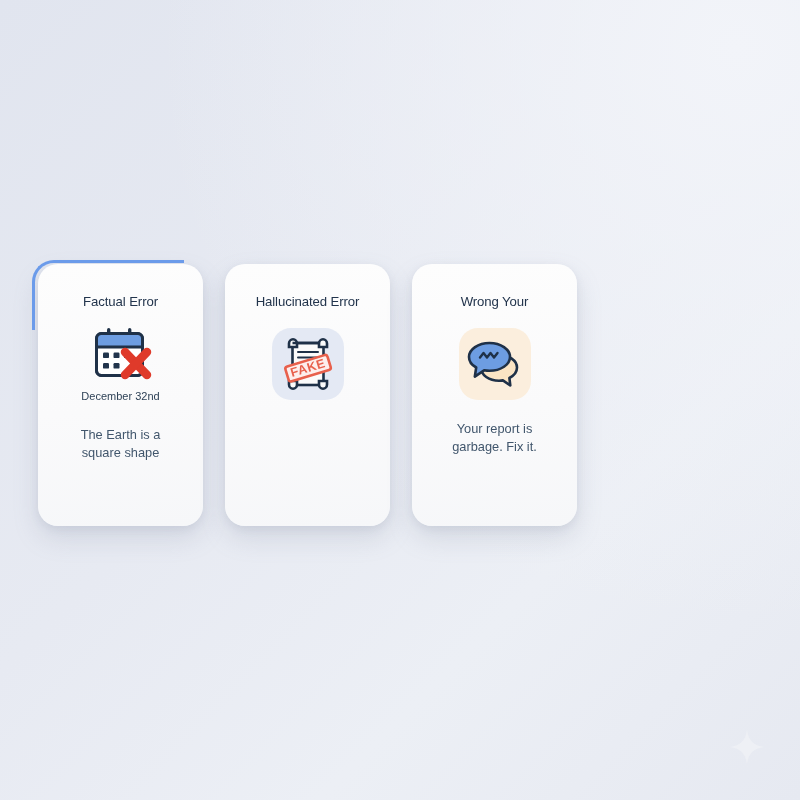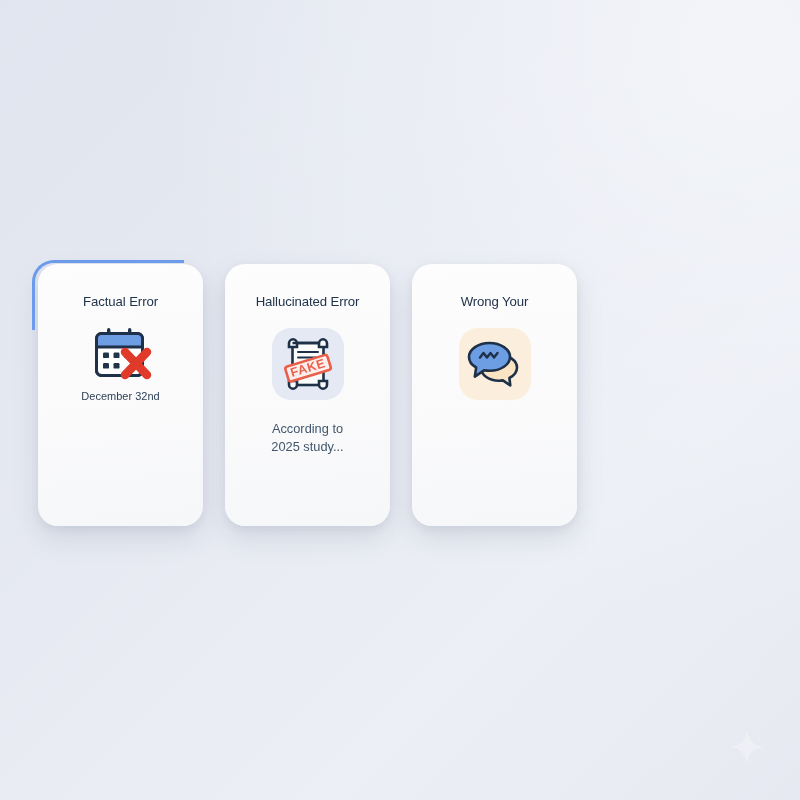--- a/index.html
+++ b/index.html
@@ -154,20 +154,22 @@
           </g>
 
           <g stroke="#df3a2a" stroke-width="8.5" stroke-linecap="round">
             <line x1="35" y1="27" x2="57" y2="50"></line>
             <line x1="57" y1="27" x2="35" y2="50"></line>
           </g>
         </svg>
       </div>
 
       <div class="sub-line">December 32nd</div>
+      <div class="desc">The Earth is a
+square shape</div>
     </div>
 
 
     <div class="card">
       <div class="card-title">Hallucinated Error</div>
 
       <div class="icon-tile bluegrey">
         <svg width="56" height="56" viewBox="0 0 56 56">
 
           <rect x="12.5" y="7" width="31" height="42" fill="#fbfbfb" stroke="#1f3148" stroke-width="2.6"></rect>
@@ -186,42 +188,42 @@
             <line x1="18" y1="38" x2="31" y2="38"></line>
           </g>
 
           <g transform="rotate(-17 28 32)">
             <rect x="6" y="24.5" width="44" height="15.5" rx="2.5" fill="#fdeeec" stroke="#e8604c" stroke-width="2.6"></rect>
             <text x="28" y="36" text-anchor="middle" font-family="Liberation Sans, sans-serif" font-size="12.5" font-weight="bold" fill="#e8604c" letter-spacing="0.6">FAKE</text>
           </g>
         </svg>
       </div>
 
-      <div class="desc tight">According to
-2025 study...</div>
     </div>
 
     <div class="card">
       <div class="card-title">Wrong Your</div>
 
       <div class="icon-tile cream">
         <svg width="56" height="52" viewBox="0 0 56 52">
 
           <path d="M32 17 c10 0 18 5.6 18 12.6 c0 4.3 -3 8.1 -7.6 10.4
                    l0.9 7.5 l-7.4 -5.1 c-1.2 0.2 -2.5 0.3 -3.9 0.3
                    c-10 0 -18 -5.6 -18 -12.6 c0 -7 8 -13.1 18 -13.1 z" fill="#fae4c4" stroke="#1f3148" stroke-width="2.6" stroke-linejoin="round"></path>
 
           <path d="M22.5 5 c11.3 0 20.5 6.2 20.5 13.9 c0 7.7 -9.2 13.9 -20.5 13.9
                    c-1.9 0 -3.7 -0.2 -5.4 -0.5 l-9.3 6.3 l1.4 -9.1
                    c-4.4 -2.5 -7.2 -6.3 -7.2 -10.6 c0 -7.7 9.2 -13.9 20.5 -13.9 z" fill="#6d9de2" stroke="#1f3148" stroke-width="2.6" stroke-linejoin="round"></path>
 
           <path d="M13 19.5 l3.5 -4.5 l3.5 4.5 l3.5 -4.5 l3.5 4.5 l3.5 -4.5" fill="none" stroke="#1f3148" stroke-width="2.4" stroke-linecap="round" stroke-linejoin="round"></path>
         </svg>
       </div>
 
+      <div class="desc tight">Your report is
+garbage. Fix it.</div>
     </div>
 
   </div>
 
   <div class="sparkle">
     <svg width="34" height="34" viewBox="0 0 34 34">
       <path d="M17 0 C18.6 10.6 23.4 15.4 34 17 C23.4 18.6 18.6 23.4 17 34
                C15.4 23.4 10.6 18.6 0 17 C10.6 15.4 15.4 10.6 17 0 z" fill="#eef0f5"></path>
     </svg>
   </div>

